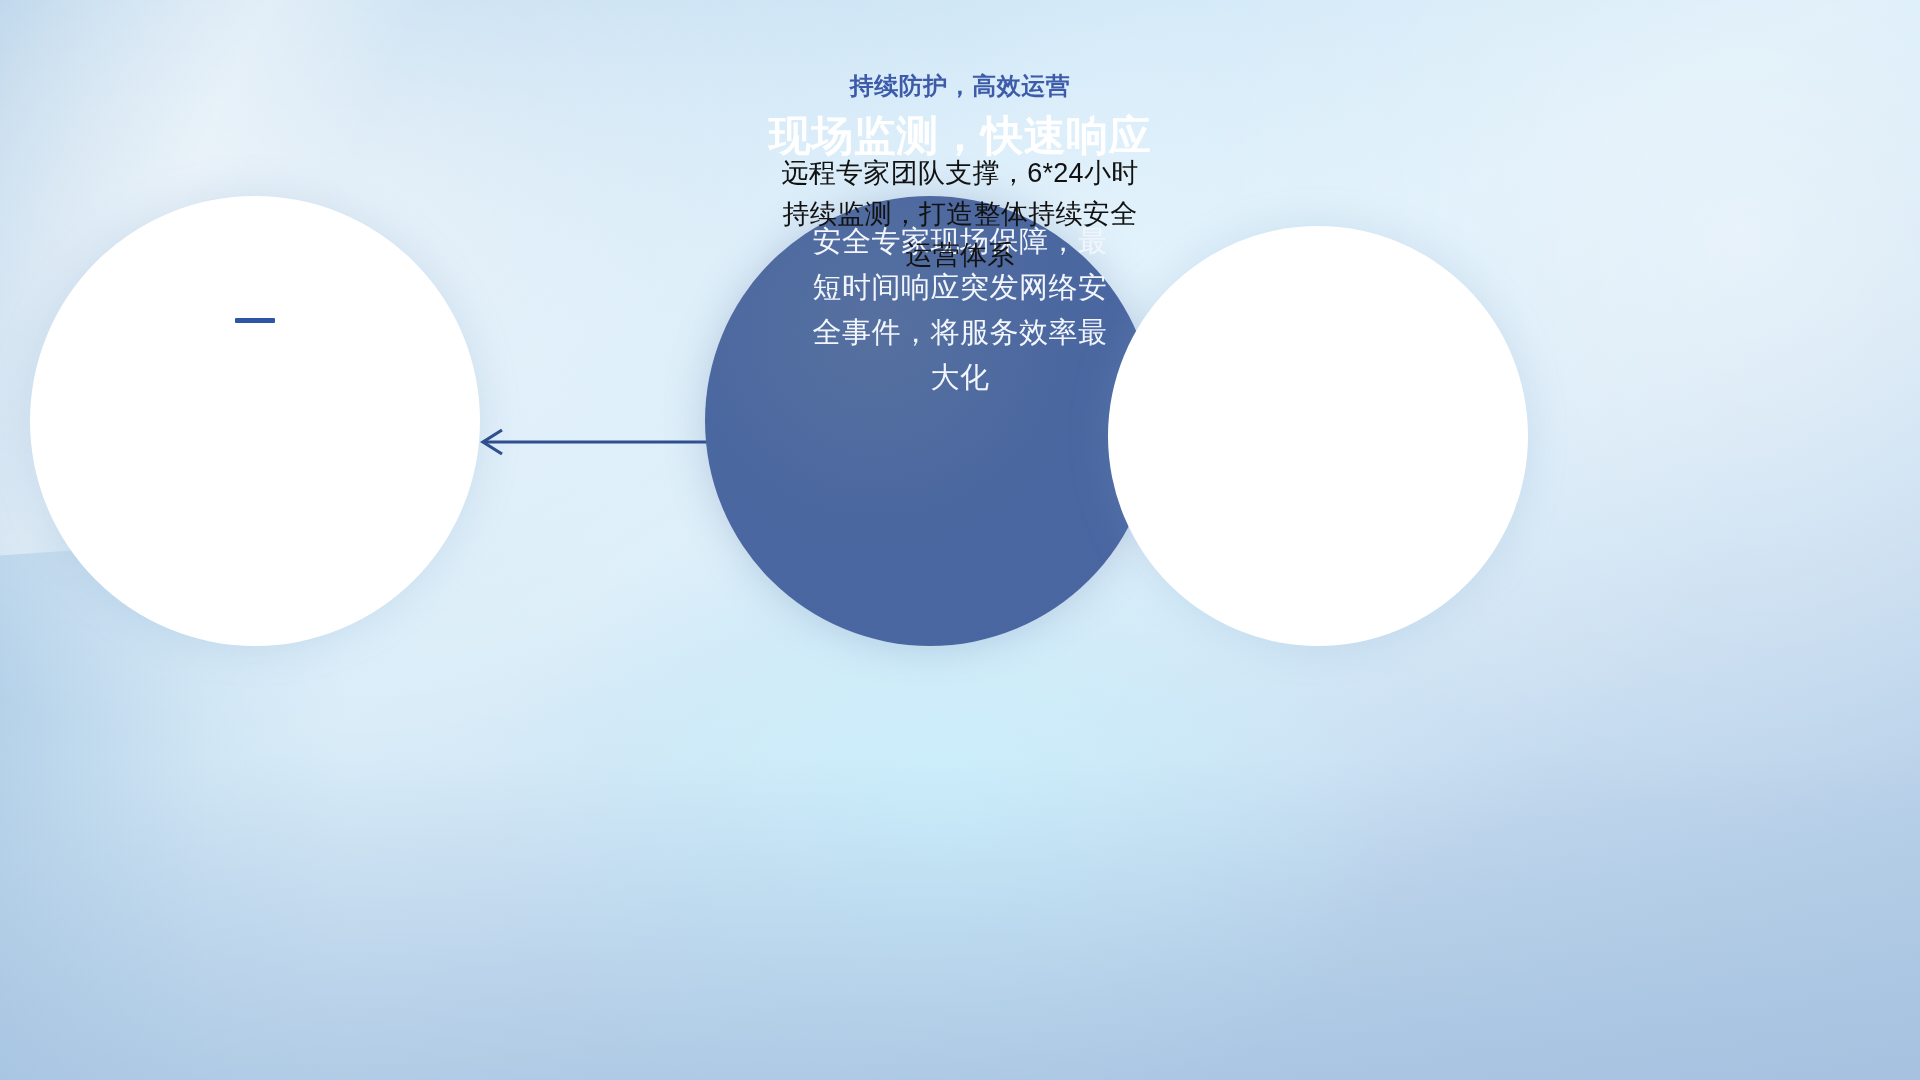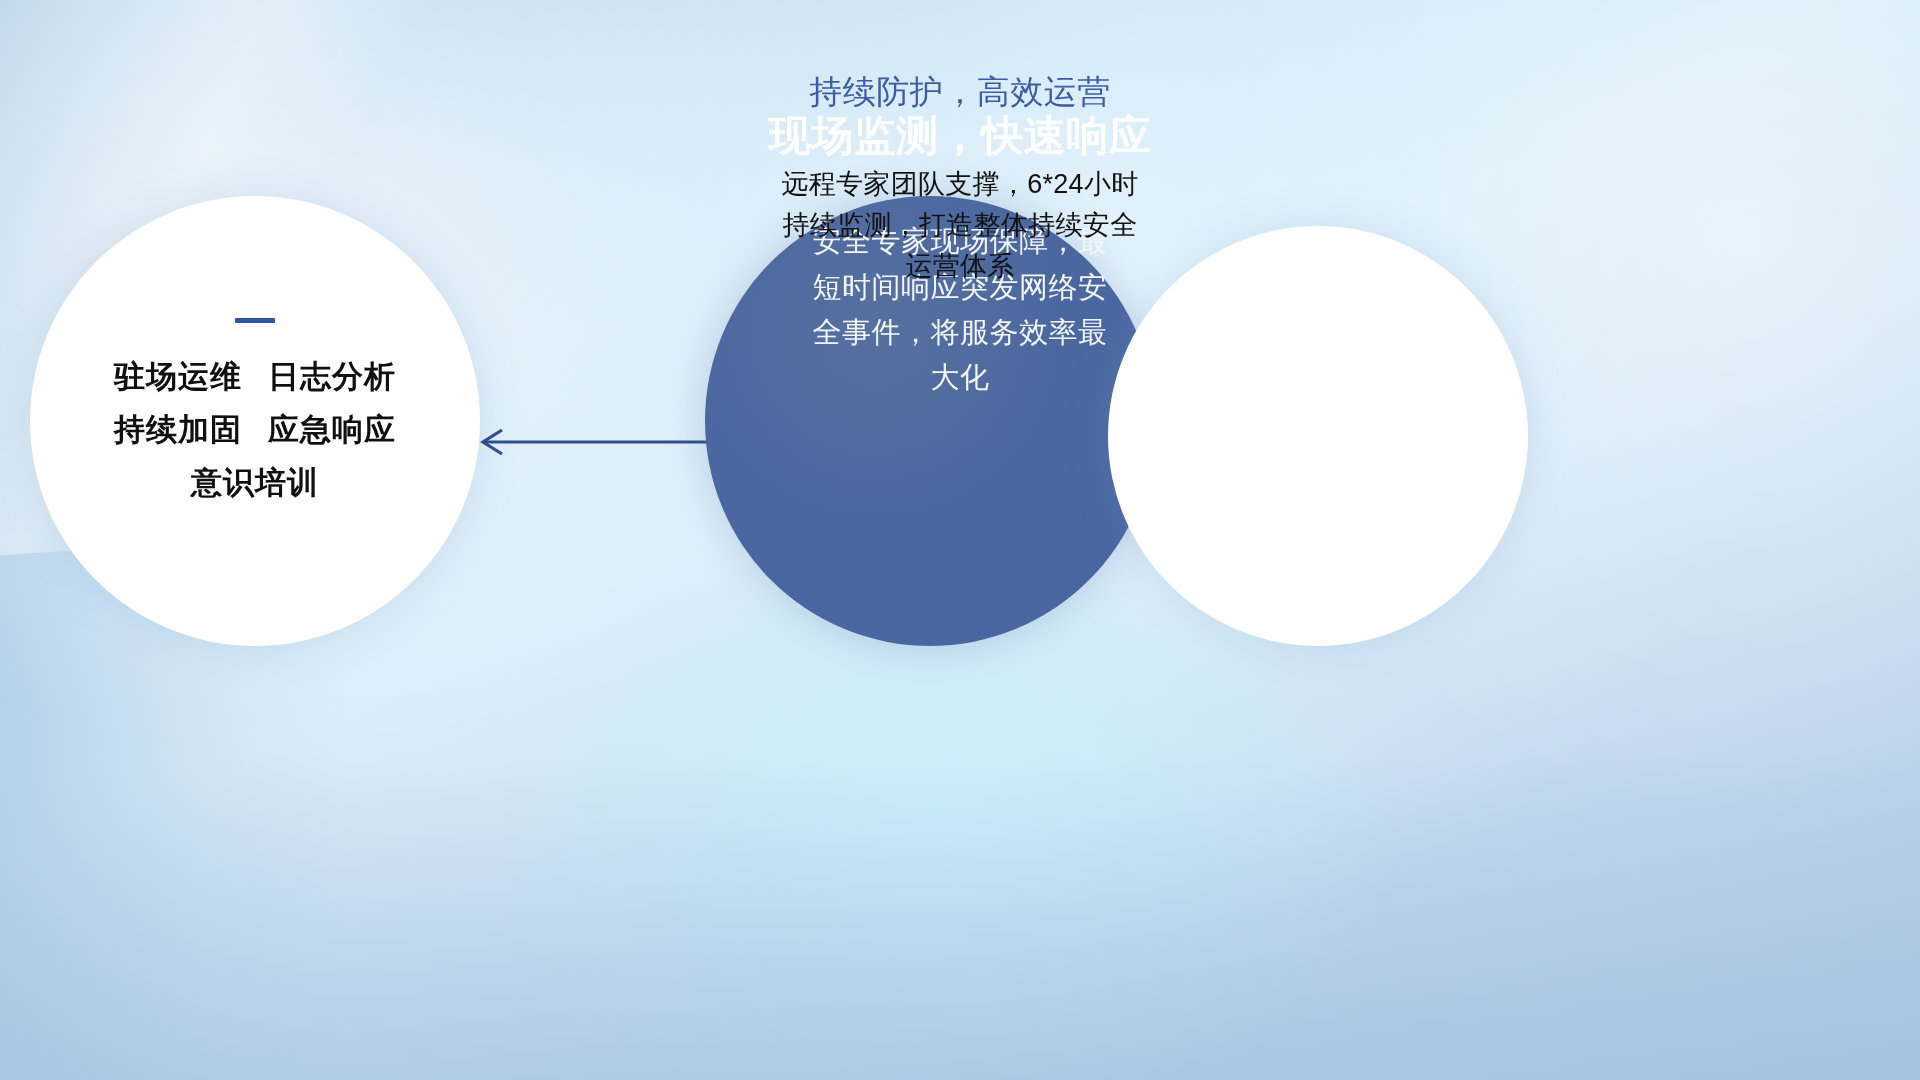--- a/index.html
+++ b/index.html
@@ -109,21 +109,21 @@
     left:1108px; top:226px; width:420px; height:420px;
     background:#ffffff;
     box-shadow:0 0 40px rgba(120,160,200,.22);
     z-index:4;
   }
   #right-content {
     position:absolute; left:50%; top:72px; transform:translateX(-50%);
     width:400px; text-align:center; z-index:5;
   }
   #right-title {
-    font-size:33px; font-weight:normal; color:#3d5ba9; letter-spacing:.5px;
+    font-size:24px; font-weight:bold; color:#3d5ba9; letter-spacing:.5px;
     white-space:nowrap; line-height:1.2;
   }
   #right-body {
     margin-top:52px;
     font-size:27px; color:#121212; line-height:1.52; letter-spacing:.3px;
     width:370px; margin-left:auto; margin-right:auto; text-align:center;
   }
 
   
   #arrow { position:absolute; left:470px; top:420px; width:270px; height:44px; z-index:1; }
@@ -144,33 +144,20 @@
 
 <div id="diagram">
 
   <svg id="arrow" viewBox="0 0 270 44">
     <line x1="265" y1="22" x2="14" y2="22" stroke="#2f4f8f" stroke-width="3.2"></line>
     <polyline points="32,10 13,22 32,34" fill="none" stroke="#2f4f8f" stroke-width="3.2" stroke-linecap="butt" stroke-linejoin="miter"></polyline>
   </svg>
 
   <div class="circle" id="circle-left">
     <div id="left-dash"></div>
-    <div id="left-lines">
-      <div class="left-row">
-        <span class="left-tag">驻场运维</span>
-        <span class="left-tag">日志分析</span>
-      </div>
-      <div class="left-row">
-        <span class="left-tag">持续加固</span>
-        <span class="left-tag">应急响应</span>
-      </div>
-      <div class="left-row left-row-single">
-        <span class="left-tag">意识培训</span>
-      </div>
-    </div>
   </div>
 
   <div class="circle" id="circle-mid"></div>
   <div id="mid-content">
     <div id="mid-title">现场监测，快速响应</div>
     <div id="mid-body">安全专家现场保障，最短时间响应突发网络安全事件，将服务效率最大化</div>
   </div>
 
   <div class="circle" id="circle-right"></div>
   <div id="right-content">

